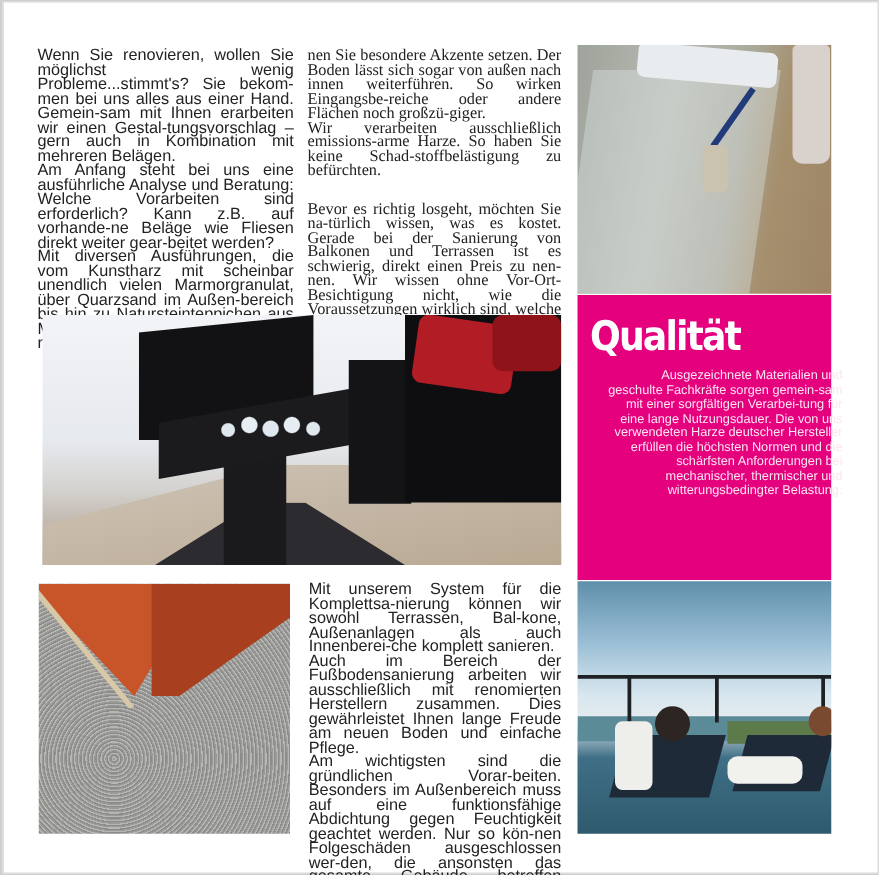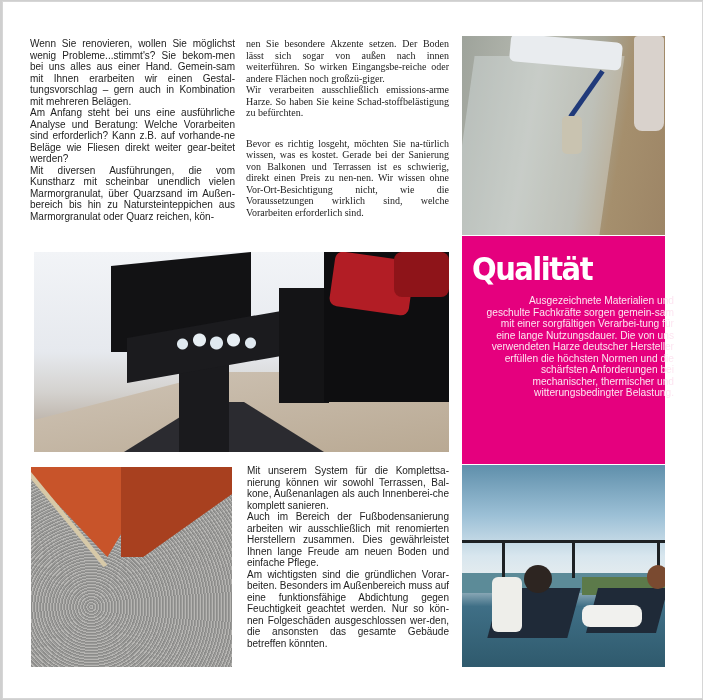--- a/index.html
+++ b/index.html
@@ -1,18 +1,18 @@
 <!DOCTYPE html>
 <html><head>
 <meta charset="utf-8">
 <style>
   html, body { margin:0; padding:0; }
   body { width:703px; height:700px; background:#cfcfcf; font-family:"Liberation Sans", sans-serif; overflow:hidden; }
   .page { position:absolute; left:2px; top:1px; width:699px; height:696px; background:#ffffff; border:1px solid #d6d6d6; }
-  .txt { position:absolute; font-size:10px; line-height:11.5px; color:#222; text-align:justify; hyphens:manual; }
+  .txt { position:absolute; font-size:13px; line-height:11.5px; color:#222; text-align:justify; hyphens:manual; }
   .txt p { margin:0; }
   .txt p.gap { margin-top:19px; }
   .img { position:absolute; overflow:hidden; }
   
   .img-roller { left:459px; top:34px; width:203px; height:199px;
     background: linear-gradient(100deg, #9ea39b 0%, #b8bbb2 35%, #a9a89a 60%, #a58f6d 75%, #9d8566 100%); }
   .img-roller .roll { position:absolute; left:48px; top:2px; width:112px; height:28px; background:#e9ecef; border-radius:6px; transform:rotate(5deg); }
   .img-roller .handle { position:absolute; left:122px; top:30px; width:5px; height:56px; background:#203a7a; transform:rotate(35deg); }
   .img-roller .roller2 { position:absolute; left:100px; top:80px; width:20px; height:38px; background:#c9c3b0; border-radius:5px; }
   .img-roller .foot { position:absolute; left:172px; top:0; width:30px; height:95px; background:#d9d2cc; border-radius:4px 4px 8px 8px; }

